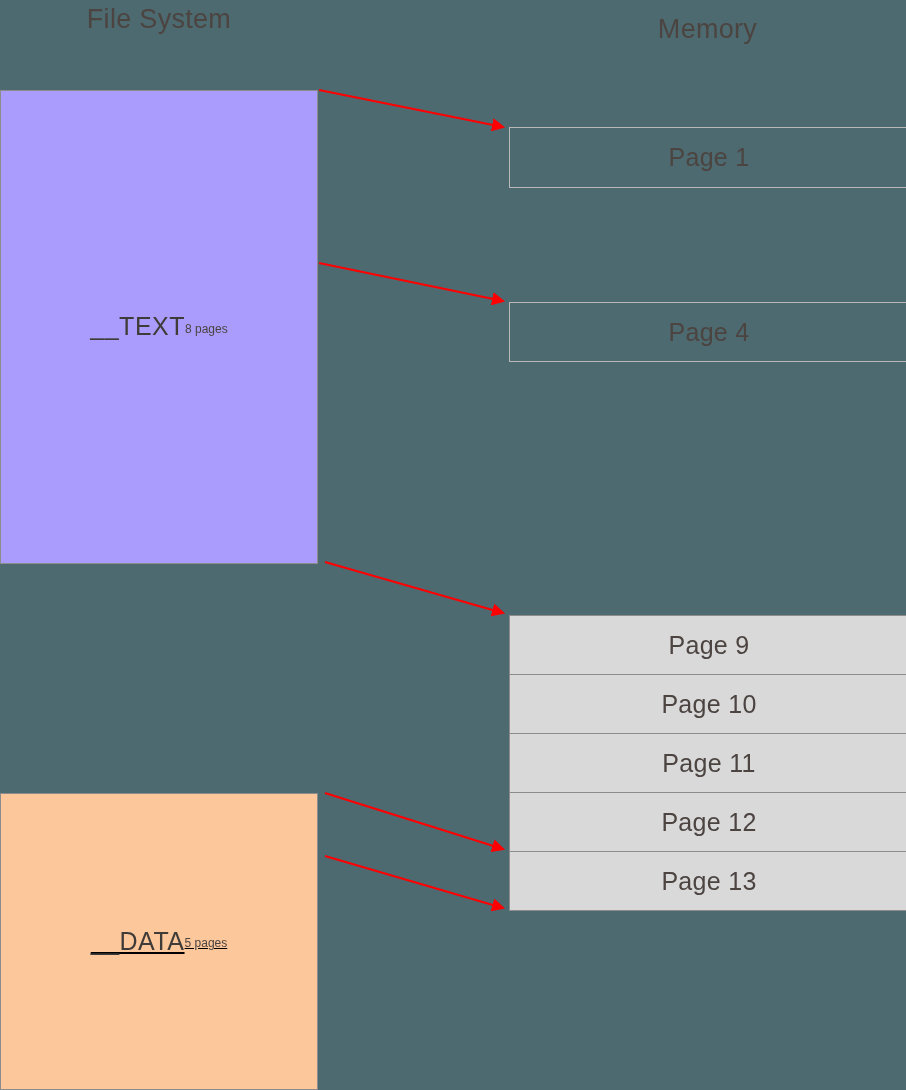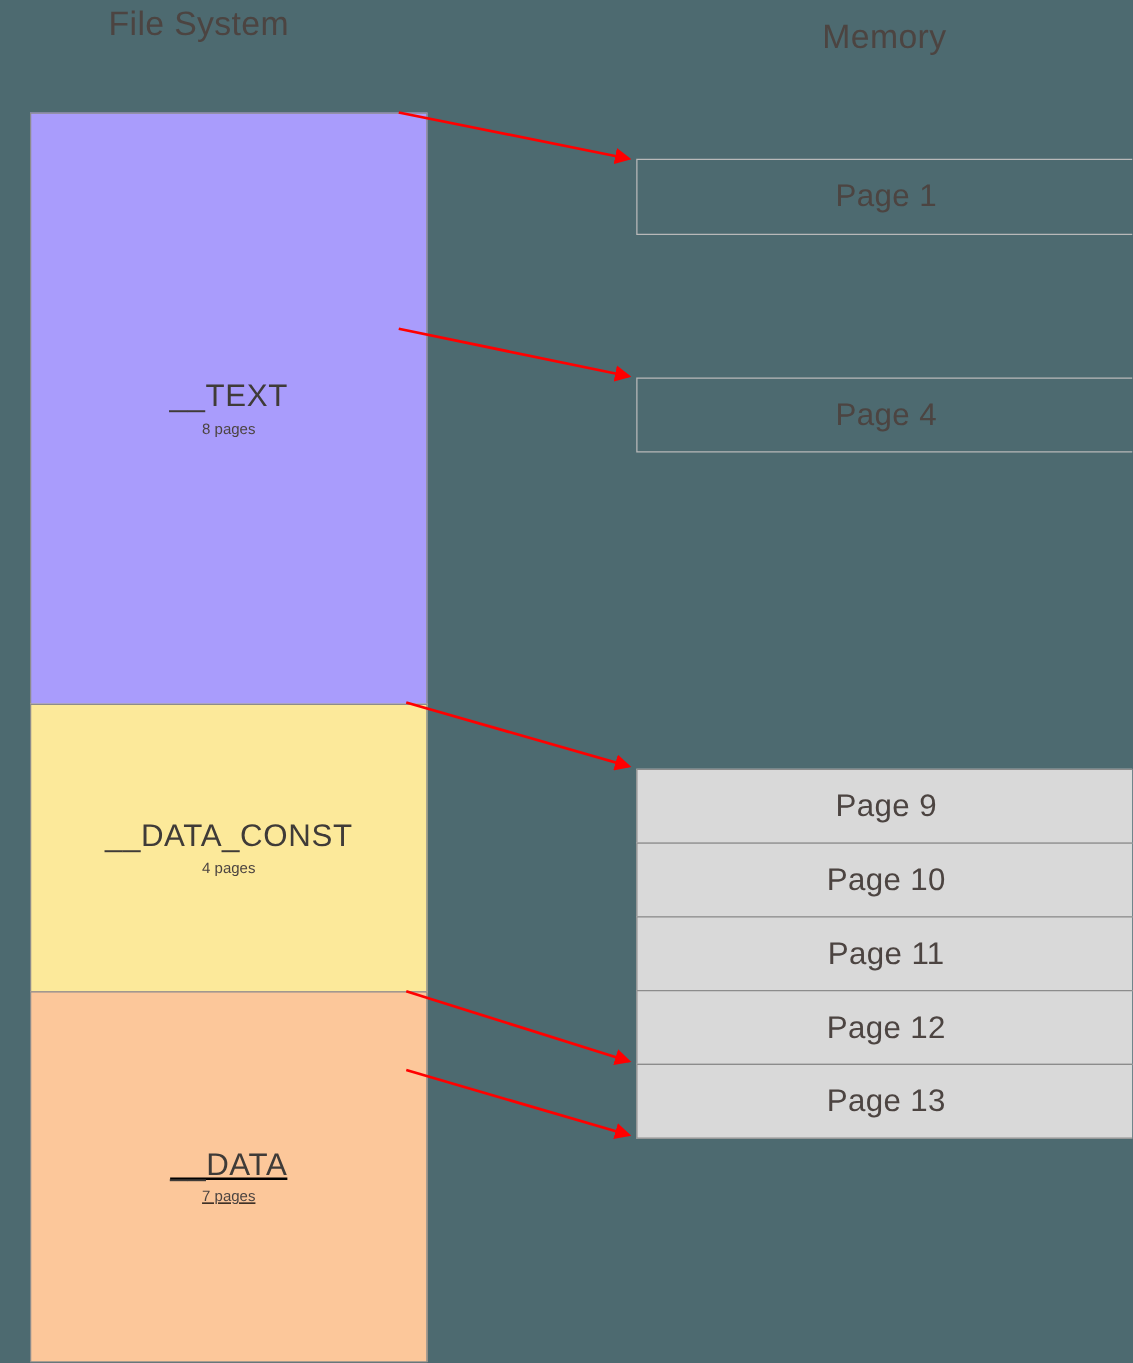--- a/index.html
+++ b/index.html
@@ -37,24 +37,23 @@
   }
 
   
   .segment {
     position: absolute;
     left: 0;
     width: 318px;
     box-sizing: border-box;
     border: 1px solid #8c8c8c;
     display: flex;
-    flex-direction: column;
+    flex-direction: row;
     align-items: center;
     justify-content: center;
-    margin-left: 24px;
   }
   #seg-text       { top: 90px;  height: 474px; background: #a99cfc; }
   #seg-dataconst  { top: 563px; height: 231px; background: #fce99a; }
   #seg-data       { top: 793px; height: 297px; background: #fcc79a; text-decoration: underline; }
 
   .segment-name {
     font-size: 25px;
     color: #3f3b38;
     letter-spacing: 0.5px;
     line-height: 1.1;
@@ -118,28 +117,24 @@
 <div id="canvas">
 
   <div class="col-heading" id="mem-heading">Memory</div>
   <div class="col-heading" id="fs-heading">File System</div>
 
   <div class="segment" id="seg-text">
     <div class="segment-name">__TEXT</div>
     <div class="segment-pages">8 pages</div>
   </div>
 
-  <div class="segment" id="seg-dataconst">
-    <div class="segment-name">__DATA_CONST</div>
-    <div class="segment-pages">4 pages</div>
-  </div>
 
   <div class="segment" id="seg-data">
     <div class="segment-name">__DATA</div>
-    <div class="segment-pages">7 pages</div>
+    <div class="segment-pages">5 pages</div>
   </div>
 
   <div class="page-box outline" id="page-1">Page 1</div>
   <div class="page-box outline" id="page-4">Page 4</div>
 
   <div class="page-box filled stacked" id="page-9">Page 9</div>
   <div class="page-box filled stacked" id="page-10">Page 10</div>
   <div class="page-box filled stacked" id="page-11">Page 11</div>
   <div class="page-box filled stacked" id="page-12">Page 12</div>
   <div class="page-box filled stacked" id="page-13">Page 13</div>

